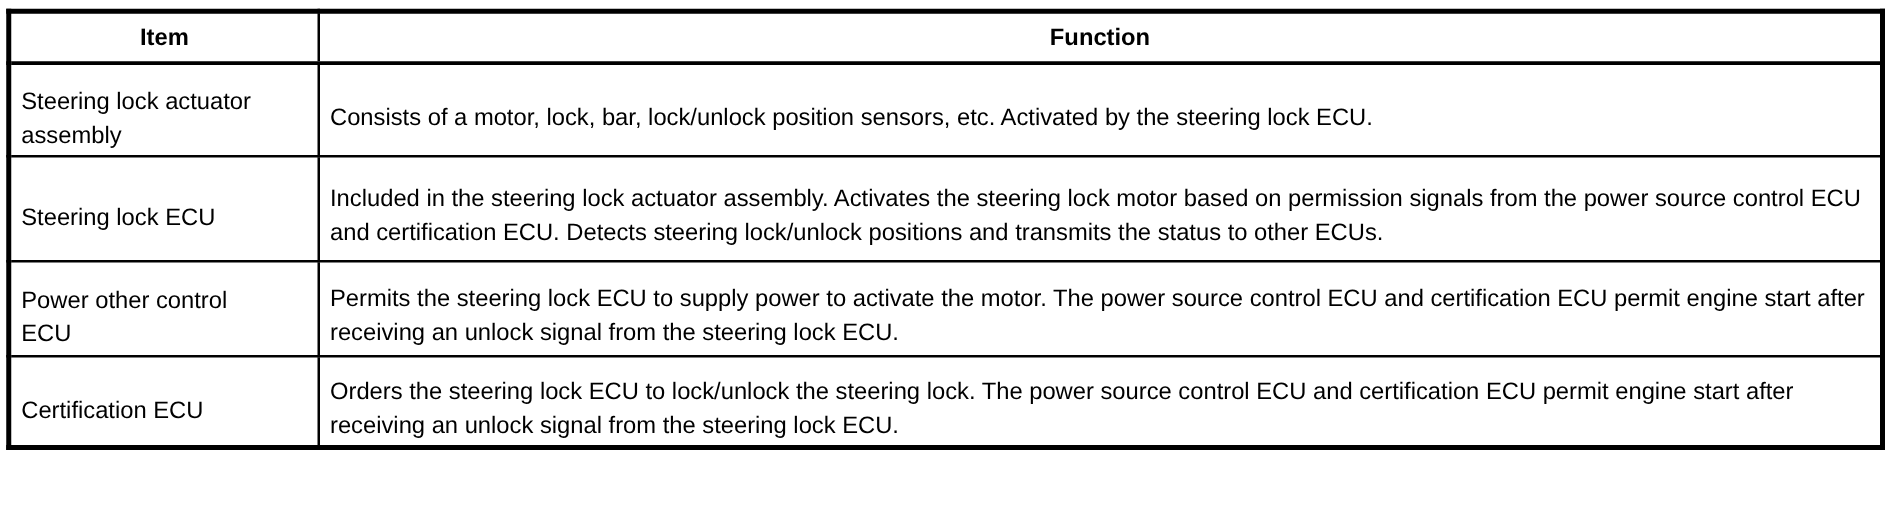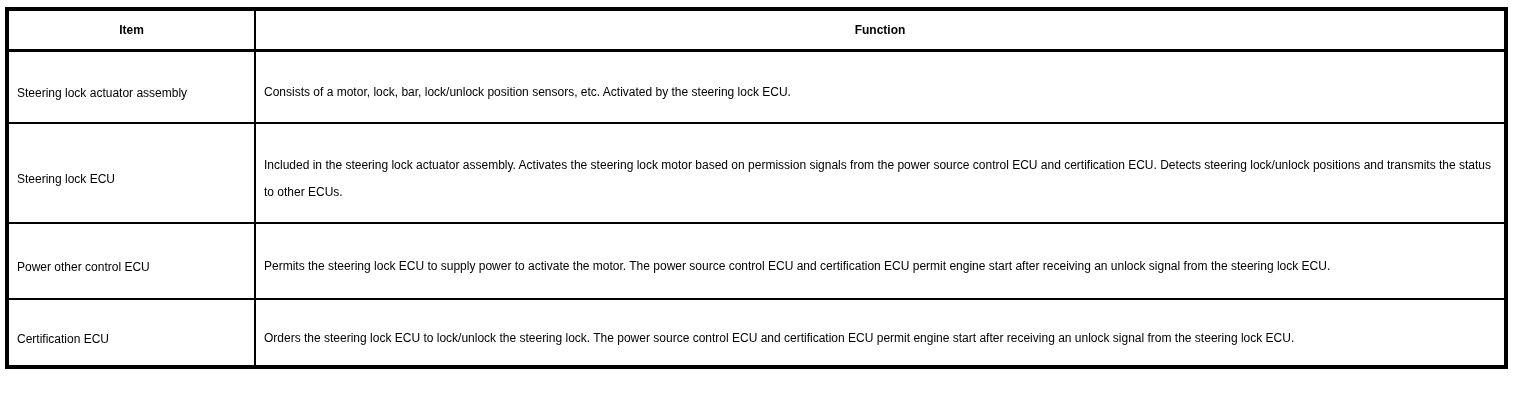--- a/index.html
+++ b/index.html
@@ -16,21 +16,21 @@
     border-collapse: collapse;
     table-layout: fixed;
     width: 1503px;
     margin: 7px 0 0 5px;
     border: 4px solid #000000;
     background: #ffffff;
   }
   .doc-table th,
   .doc-table td {
     border: 2px solid #000000;
-    font-size: 12px;
+    font-size: 19px;
     line-height: 27px;
     vertical-align: middle;
     overflow: hidden;
   }
   .doc-table thead th {
     border-bottom: 3px solid #000000;
     font-weight: bold;
     text-align: center;
     height: 34px;
     padding: 2px 6px;
@@ -39,21 +39,21 @@
   .col-func  { width: auto; }
   .item-cell {
     text-align: left;
     padding: 16px 52px 2px 8px; 
   }
   .func-cell {
     text-align: left;
     padding: 14px 10px 2px 8px;
   }
   .row-1 { height: 72px; }
-  .row-2 { height: 100px; }
+  .row-2 { height: 84px; }
   .row-3 { height: 76px; }
   .row-4 { height: 68px; }
   .row-5 { height: 36px; }
 </style>
 </head>
 <body>
 
 <table class="doc-table">
   <colgroup>
     <col class="col-item">

